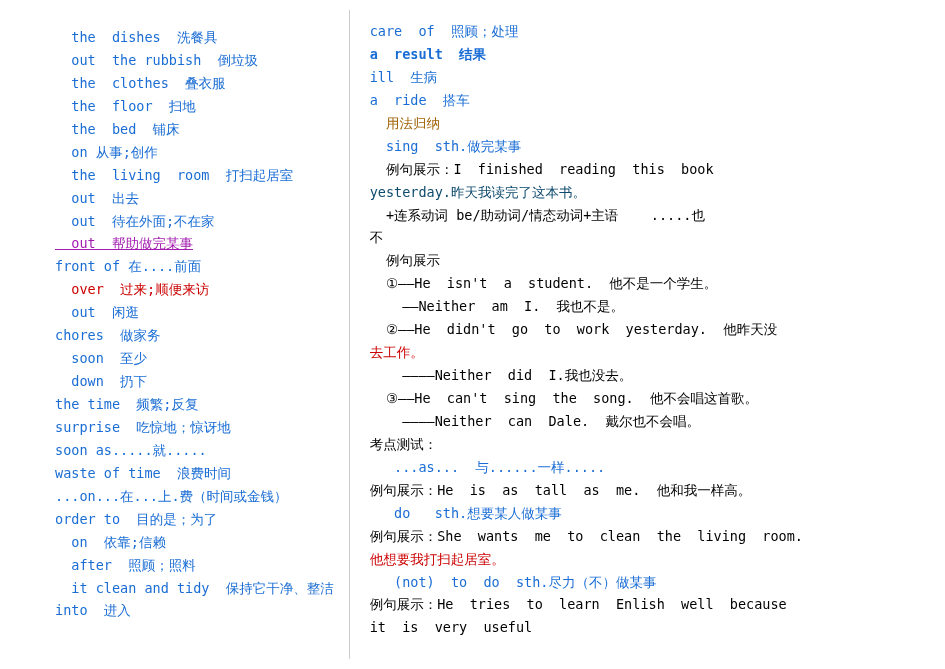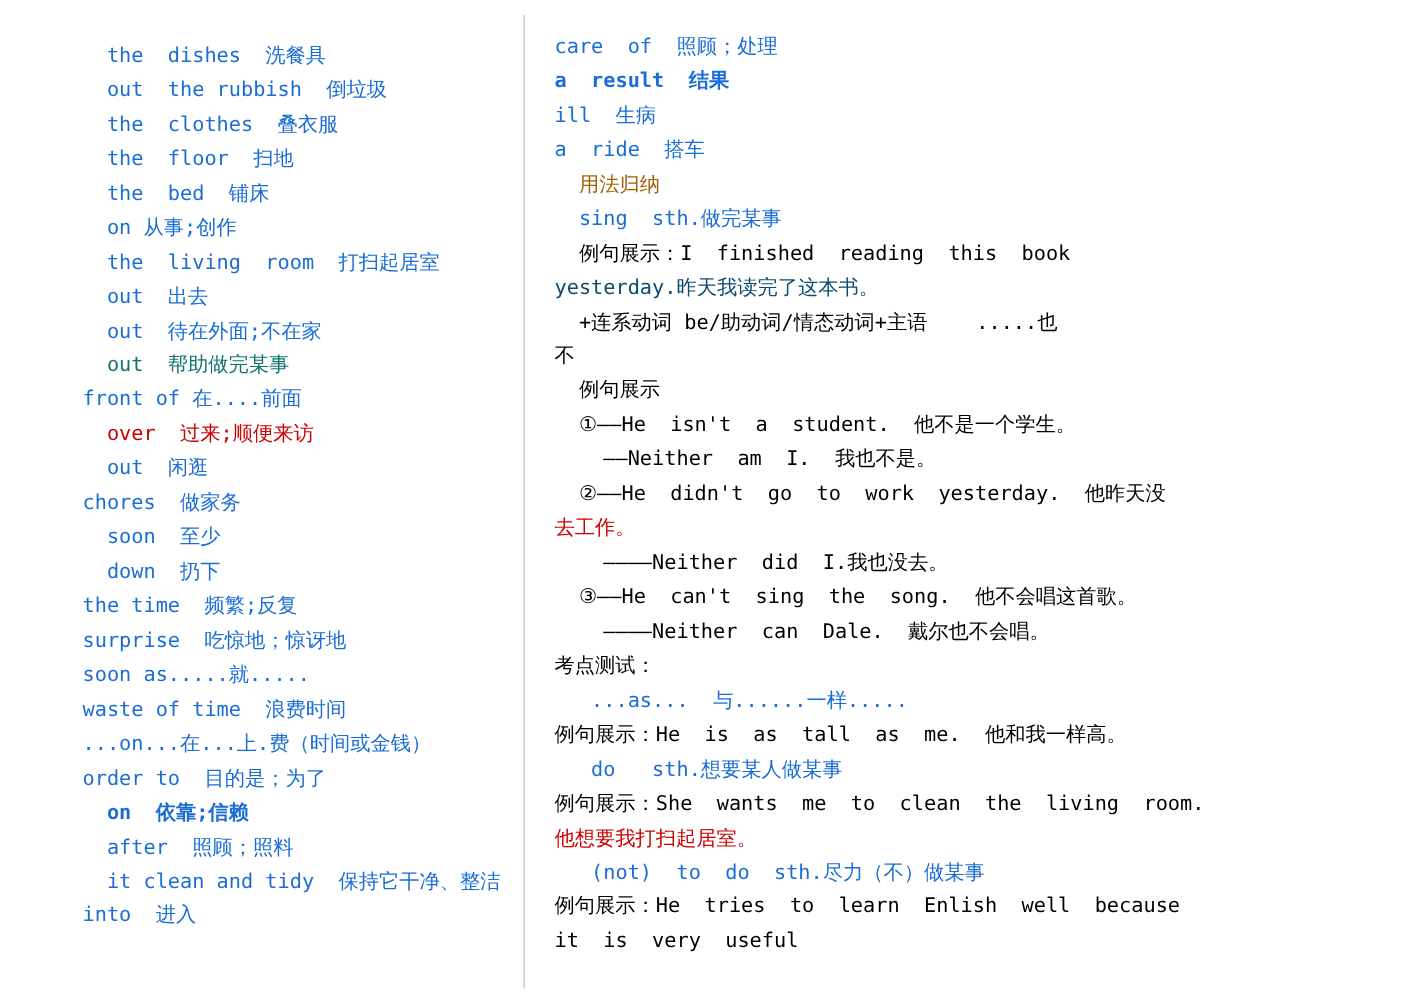--- a/index.html
+++ b/index.html
@@ -55,34 +55,34 @@
     <div id="left-content">
         <div class="line" style="color: rgb(26, 109, 212);">  the  dishes  洗餐具</div>
         <div class="line" style="color: rgb(26, 109, 212);">  out  the rubbish  倒垃圾</div>
         <div class="line" style="color: rgb(26, 109, 212);">  the  clothes  叠衣服</div>
         <div class="line" style="color: rgb(26, 109, 212);">  the  floor  扫地</div>
         <div class="line" style="color: rgb(26, 109, 212);">  the  bed  铺床</div>
         <div class="line" style="color: rgb(26, 109, 212);">  on 从事;创作</div>
         <div class="line" style="color: rgb(26, 109, 212);">  the  living  room  打扫起居室</div>
         <div class="line" style="color: rgb(26, 109, 212);">  out  出去</div>
         <div class="line" style="color: rgb(26, 109, 212);">  out  待在外面;不在家</div>
-        <div class="line" style="color: #0f766e;">  out  帮助做完某事</div>
+        <div class="line" style="color: #a21caf; text-decoration: underline;">  out  帮助做完某事</div>
         <div class="line" style="color: rgb(26, 109, 212);">front of 在....前面</div>
         <div class="line" style="color: rgb(204, 0, 0);">  over  过来;顺便来访</div>
         <div class="line" style="color: rgb(26, 109, 212);">  out  闲逛</div>
         <div class="line" style="color: rgb(26, 109, 212);">chores  做家务</div>
         <div class="line" style="color: rgb(26, 109, 212);">  soon  至少</div>
         <div class="line" style="color: rgb(26, 109, 212);">  down  扔下</div>
         <div class="line" style="color: rgb(26, 109, 212);">the time  频繁;反复</div>
         <div class="line" style="color: rgb(26, 109, 212);">surprise  吃惊地；惊讶地</div>
         <div class="line" style="color: rgb(26, 109, 212);">soon as.....就.....</div>
         <div class="line" style="color: rgb(26, 109, 212);">waste of time  浪费时间</div>
         <div class="line" style="color: rgb(26, 109, 212);">...on...在...上.费（时间或金钱）</div>
         <div class="line" style="color: rgb(26, 109, 212);">order to  目的是；为了</div>
-        <div class="line" style="color: rgb(26, 109, 212); font-weight: bold;">  on  依靠;信赖</div>
+        <div class="line" style="color: rgb(26, 109, 212);">  on  依靠;信赖</div>
         <div class="line" style="color: rgb(26, 109, 212);">  after  照顾；照料</div>
         <div class="line" style="color: rgb(26, 109, 212);">  it clean and tidy  保持它干净、整洁</div>
         <div class="line" style="color: rgb(26, 109, 212);">into  进入</div>
       </div>
   </div>
   <div class="right-panel">
     <div id="right-content">
         <div class="line" style="color: rgb(26, 109, 212);">care  of  照顾；处理</div>
         <div class="line" style="color: rgb(26, 109, 212); font-weight: bold;">a  result  结果</div>
         <div class="line" style="color: rgb(26, 109, 212);">ill  生病</div>

